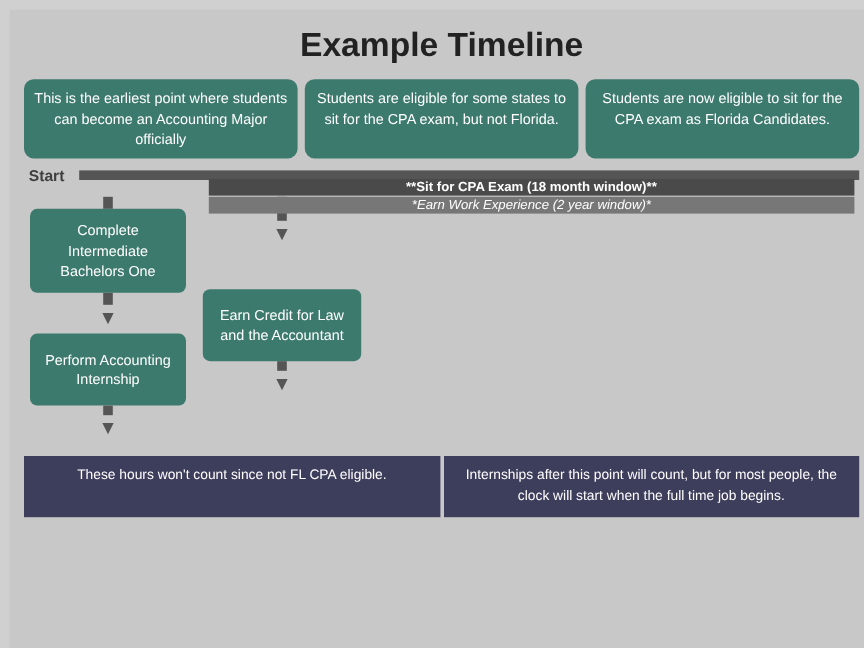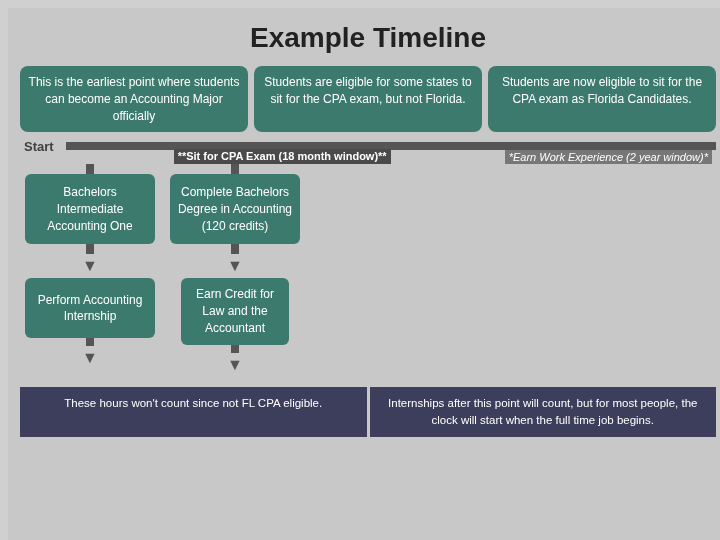--- a/index.html
+++ b/index.html
@@ -112,21 +112,21 @@
       height: 3px;
       background: #555;
       position: relative;
     }
     .cpa-overlay {
       position: absolute;
       top: 3px;
       left: 4px;
       right: 0;
       display: flex;
-      justify-content: space-between;
+      flex-direction: column;
     }
   </style>
 </head>
 <body>
 
 <div class="page">
 
   <div class="title">Example Timeline</div>
 
   <div class="top-boxes">
@@ -142,35 +142,34 @@
         <div style="background:#4a4a4a; color:white; font-size:11px; font-weight:bold; text-align:center; padding:1px 4px; margin-left:100px;">**Sit for CPA Exam (18 month window)**</div>
         <div style="background:#777; color:white; font-size:11px; font-style:italic; text-align:center; padding:1px 4px; margin-left:100px; margin-top:1px;">*Earn Work Experience (2 year window)*</div>
       </div>
     </div>
   </div>
 
   <div style="display:flex; flex-direction:row; gap:5px; padding:0 8px; margin-top:2px; align-items:flex-start;">
 
     <div style="width:140px; flex-shrink:0; display:flex; flex-direction:column; align-items:center;">
       <div style="width:3px; height:10px; background:#555;"></div>
-      <div class="mid-box" style="width:130px;">Bachelors Intermediate Accounting One</div>
+      <div class="mid-box" style="width:130px;">Complete Intermediate Bachelors One</div>
       <div style="width:3px; height:10px; background:#555;"></div>
 
       <div style="font-size:16px; color:#555; line-height:1;">▼</div>
       <div class="bot-box" style="width:130px;">Perform Accounting Internship</div>
       <div style="width:3px; height:8px; background:#555;"></div>
       <div style="font-size:16px; color:#555; line-height:1;">▼</div>
     </div>
 
     <div style="width:140px; flex-shrink:0; display:flex; flex-direction:column; align-items:center;">
       <div style="width:3px; height:10px; background:#555;"></div>
-      <div class="mid-box" style="width:130px;">Complete Bachelors Degree in Accounting (120 credits)</div>
       <div style="width:3px; height:10px; background:#555;"></div>
       <div style="font-size:16px; color:#555; line-height:1;">▼</div>
-      <div class="bot-box" style="width:108px;">Earn Credit for Law and the Accountant</div>
+      <div class="bot-box" style="width:132px;margin-top:33px;">Earn Credit for Law and the Accountant</div>
       <div style="width:3px; height:8px; background:#555;"></div>
       <div style="font-size:16px; color:#555; line-height:1;">▼</div>
     </div>
 
     <div style="flex:1;"></div>
 
   </div>
 
   <div class="footer-row">
     <div class="footer-box">These hours won't count since not FL CPA eligible.</div>

